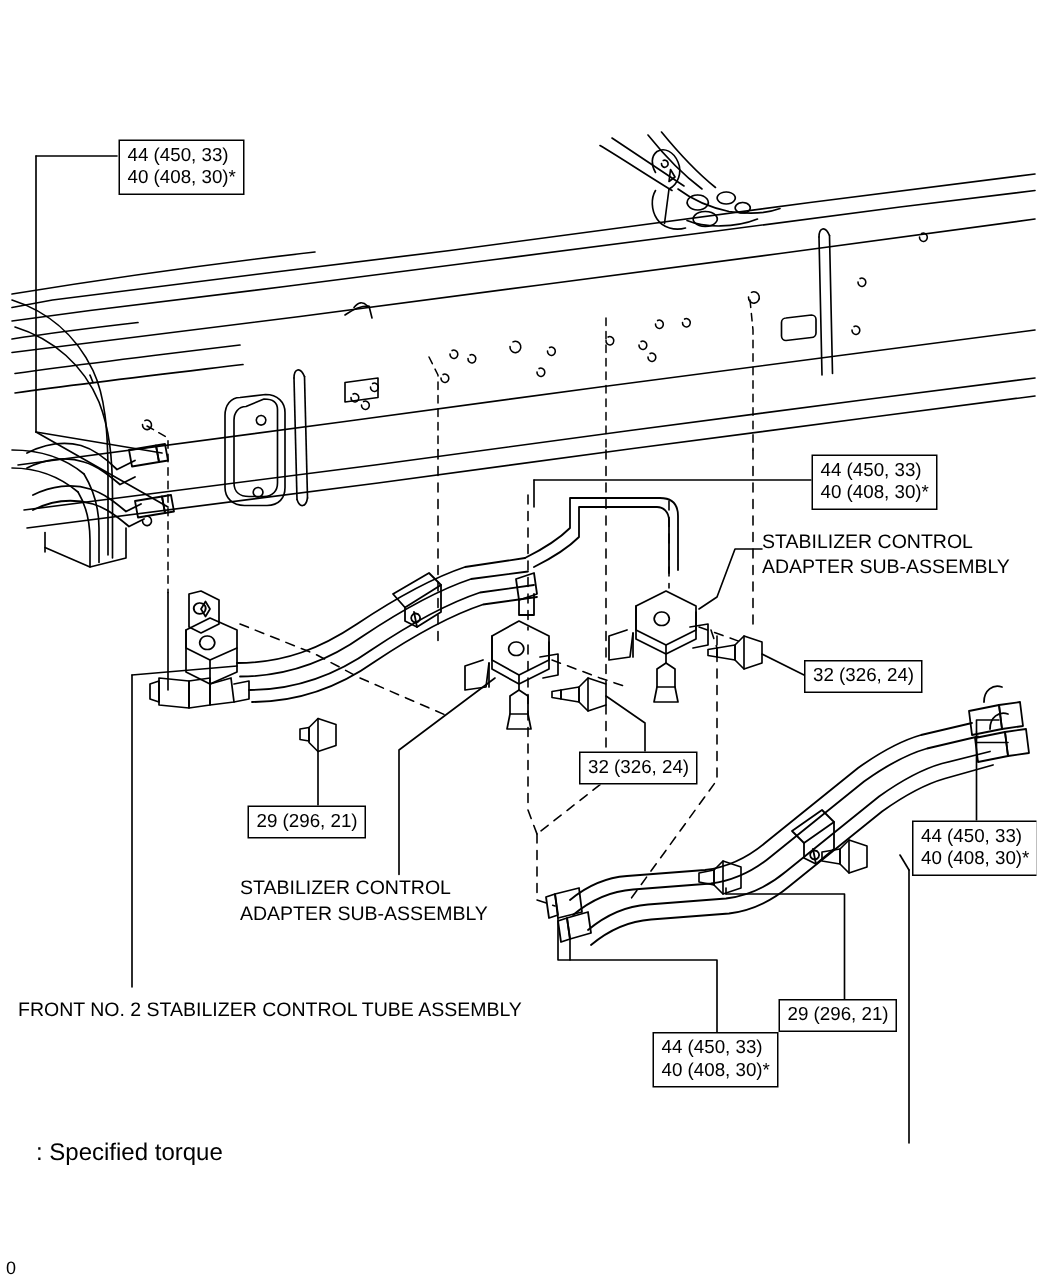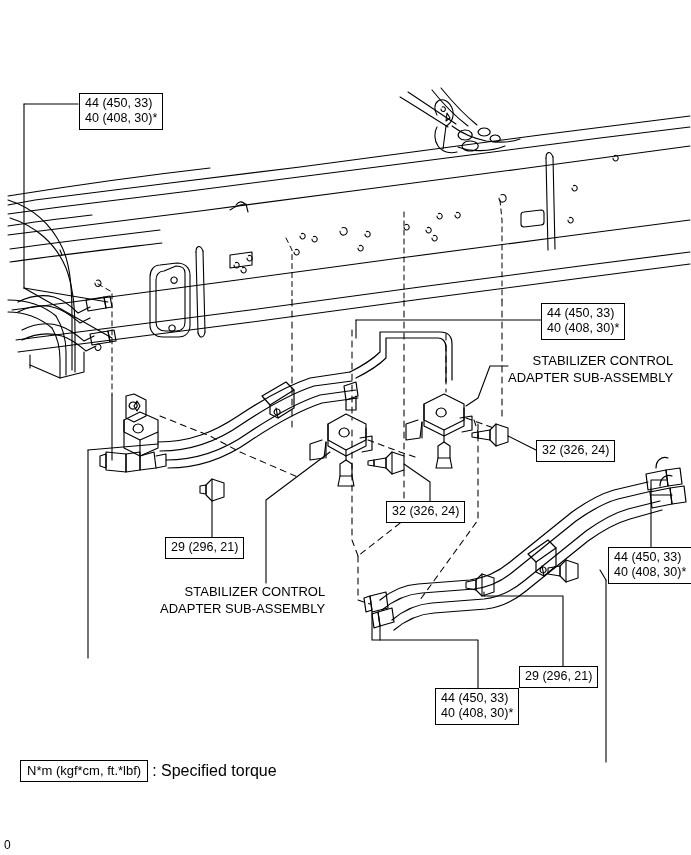--- a/index.html
+++ b/index.html
@@ -4,21 +4,21 @@
 <style>
   html,body{margin:0;padding:0;background:#fff;}
   body{width:691px;height:855px;position:relative;overflow:hidden;
        font-family:"Liberation Sans","DejaVu Sans",sans-serif;color:#000;}
   #stage{position:absolute;left:0;top:0;width:691px;height:855px;}
   svg#art{position:absolute;left:0;top:0;width:691px;height:855px;}
   .callout{position:absolute;border:1.6px solid #000;background:#fff;
            padding:2px 5px 3px 5px;line-height:15px;font-size:12.5px;
            white-space:nowrap;box-sizing:border-box;}
   .callout div{white-space:nowrap;}
-  .plaintext{position:absolute;font-size:13px;line-height:17px;white-space:nowrap;text-align:right;}
+  .plaintext{position:absolute;font-size:13px;line-height:17px;white-space:nowrap;}
   .plaintext div{white-space:nowrap;}
   .legend{position:absolute;display:flex;align-items:center;font-size:13px;}
   .legend .boxed{border:1.5px solid #000;padding:2px 6px 3px 6px;background:#fff;font-size:13px;}
   .legend .after{margin-left:4px;font-size:16px;}
   .footnote{position:absolute;font-size:13px;}
   .pagemark{position:absolute;font-size:12px;}
 </style>
 </head>
 <body>
 
@@ -363,23 +363,25 @@
   <div class="plaintext" style="left:508px;top:352px;">
     <div>STABILIZER CONTROL</div>
     <div>ADAPTER SUB-ASSEMBLY</div>
   </div>
 
   <div class="plaintext" style="left:160px;top:583px;">
     <div>STABILIZER CONTROL</div>
     <div>ADAPTER SUB-ASSEMBLY</div>
   </div>
 
+  <div class="plaintext" style="left:12px;top:664px;">
+    <div>FRONT NO. 2 STABILIZER CONTROL TUBE ASSEMBLY</div>
+  </div>
 
 
   <div class="legend" style="left:20px;top:760px;">
-    <span class="boxed">N*m (kgf*cm, ft.*lbf)</span>
     <span class="after">: Specified torque</span>
   </div>
 
 
   <div class="pagemark" style="left:4px;top:838px;">0</div>
 
 </div>
 
 </body></html>

